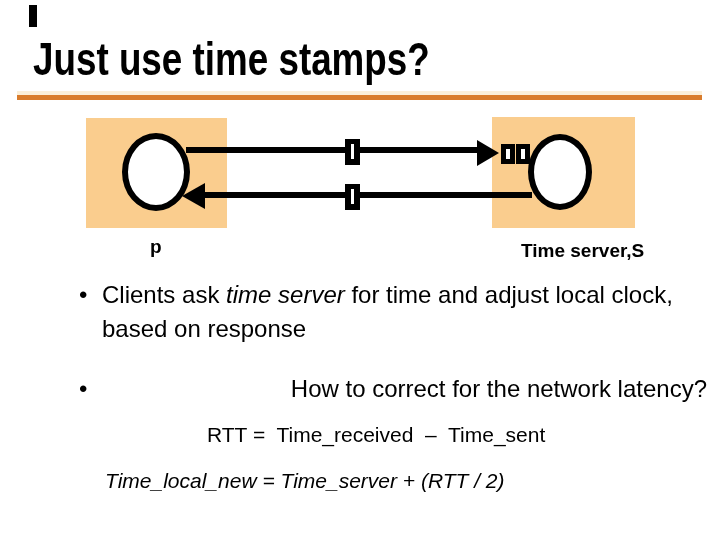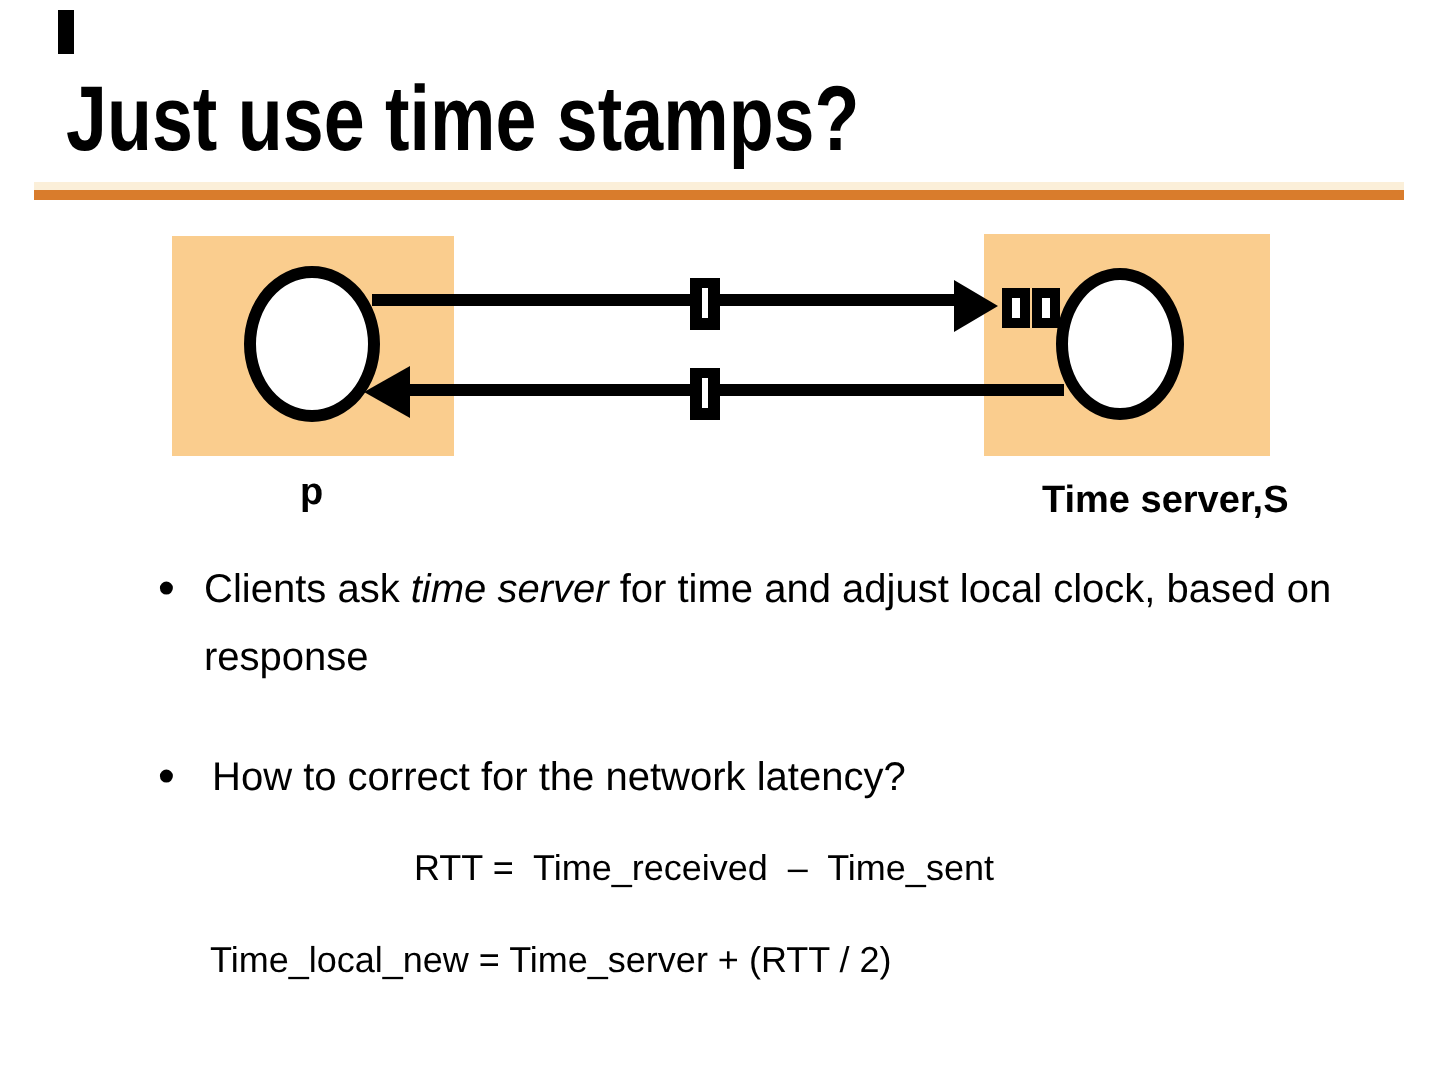--- a/index.html
+++ b/index.html
@@ -53,29 +53,29 @@
   .glyph-box-1{left:501px;top:144px;}
   .glyph-box-2{left:516px;top:144px;}
   .node-label{font-size:19px;line-height:19px;font-weight:bold;white-space:nowrap;}
   .label-client{left:150px;top:237px;}
   .label-server{left:501px;top:241px;margin-left:20px;}
 
   
   .bullet-dot{font-size:24px;line-height:34px;}
   .dot-1{left:79px;top:278px;}
   .dot-2{left:79px;top:372px;}
-  .bullet-text{font-size:20px;line-height:34px;}
+  .bullet-text{font-size:24px;line-height:34px;}
   .bullet-1{left:102px;top:278px;width:615px;}
-  .bullet-2{left:106px;top:372px;width:615px;white-space:nowrap;}
+  .bullet-2{left:92px;top:372px;width:615px;white-space:nowrap;text-align:right;}
   .em{font-style:italic;}
 
   
-  .formula{font-size:18px;line-height:21px;white-space:pre;}
+  .formula{font-size:21px;line-height:21px;white-space:pre;}
   .formula-1{left:207px;top:424px;}
-  .formula-2{left:105px;top:470px;}
+  .formula-2{left:105px;top:470px;font-style:italic;}
 </style>
 </head>
 <body>
 
 <div class="abs glyph-bar"></div>
 
 <h1 class="abs slide-title" style="margin:0;">Just use time stamps?</h1>
 
 <div class="abs rule-highlight"></div>
 <div class="abs title-rule"></div>

